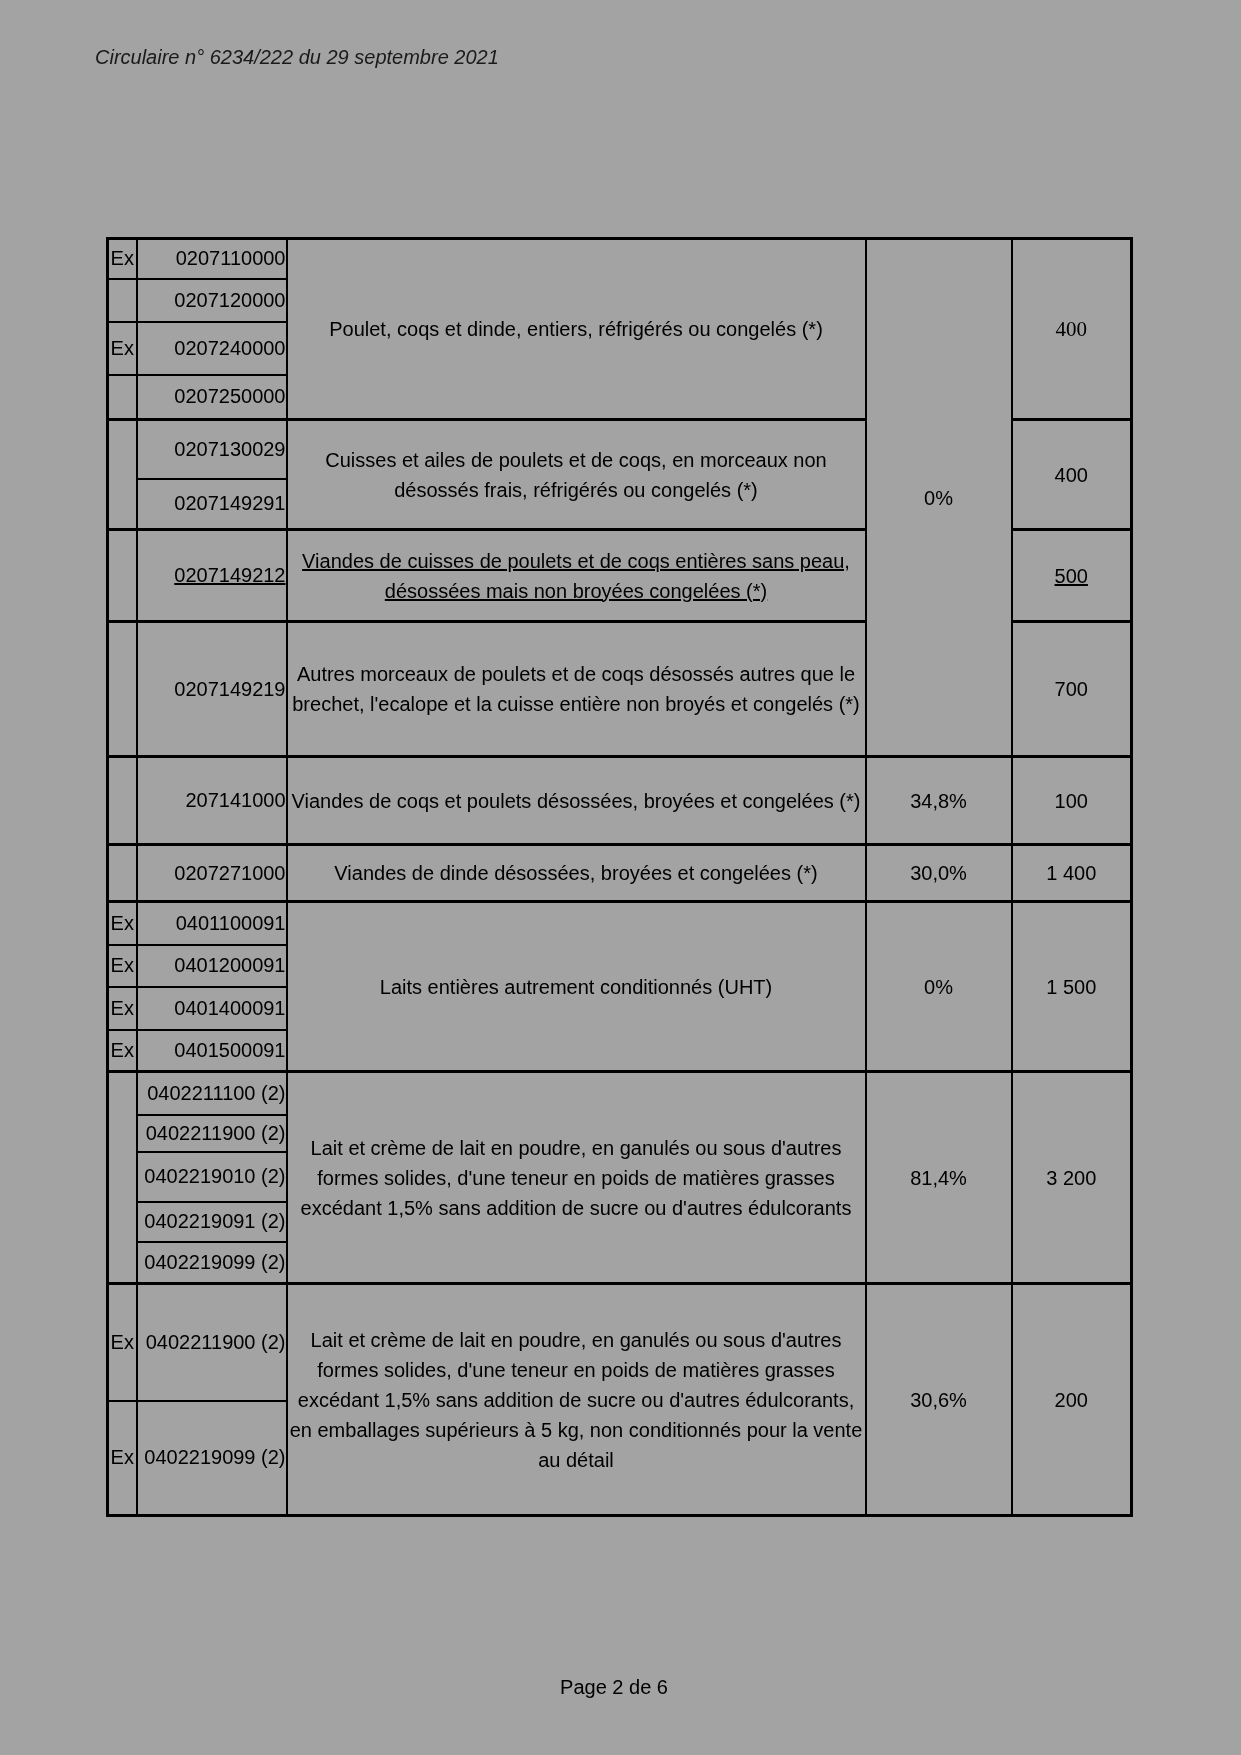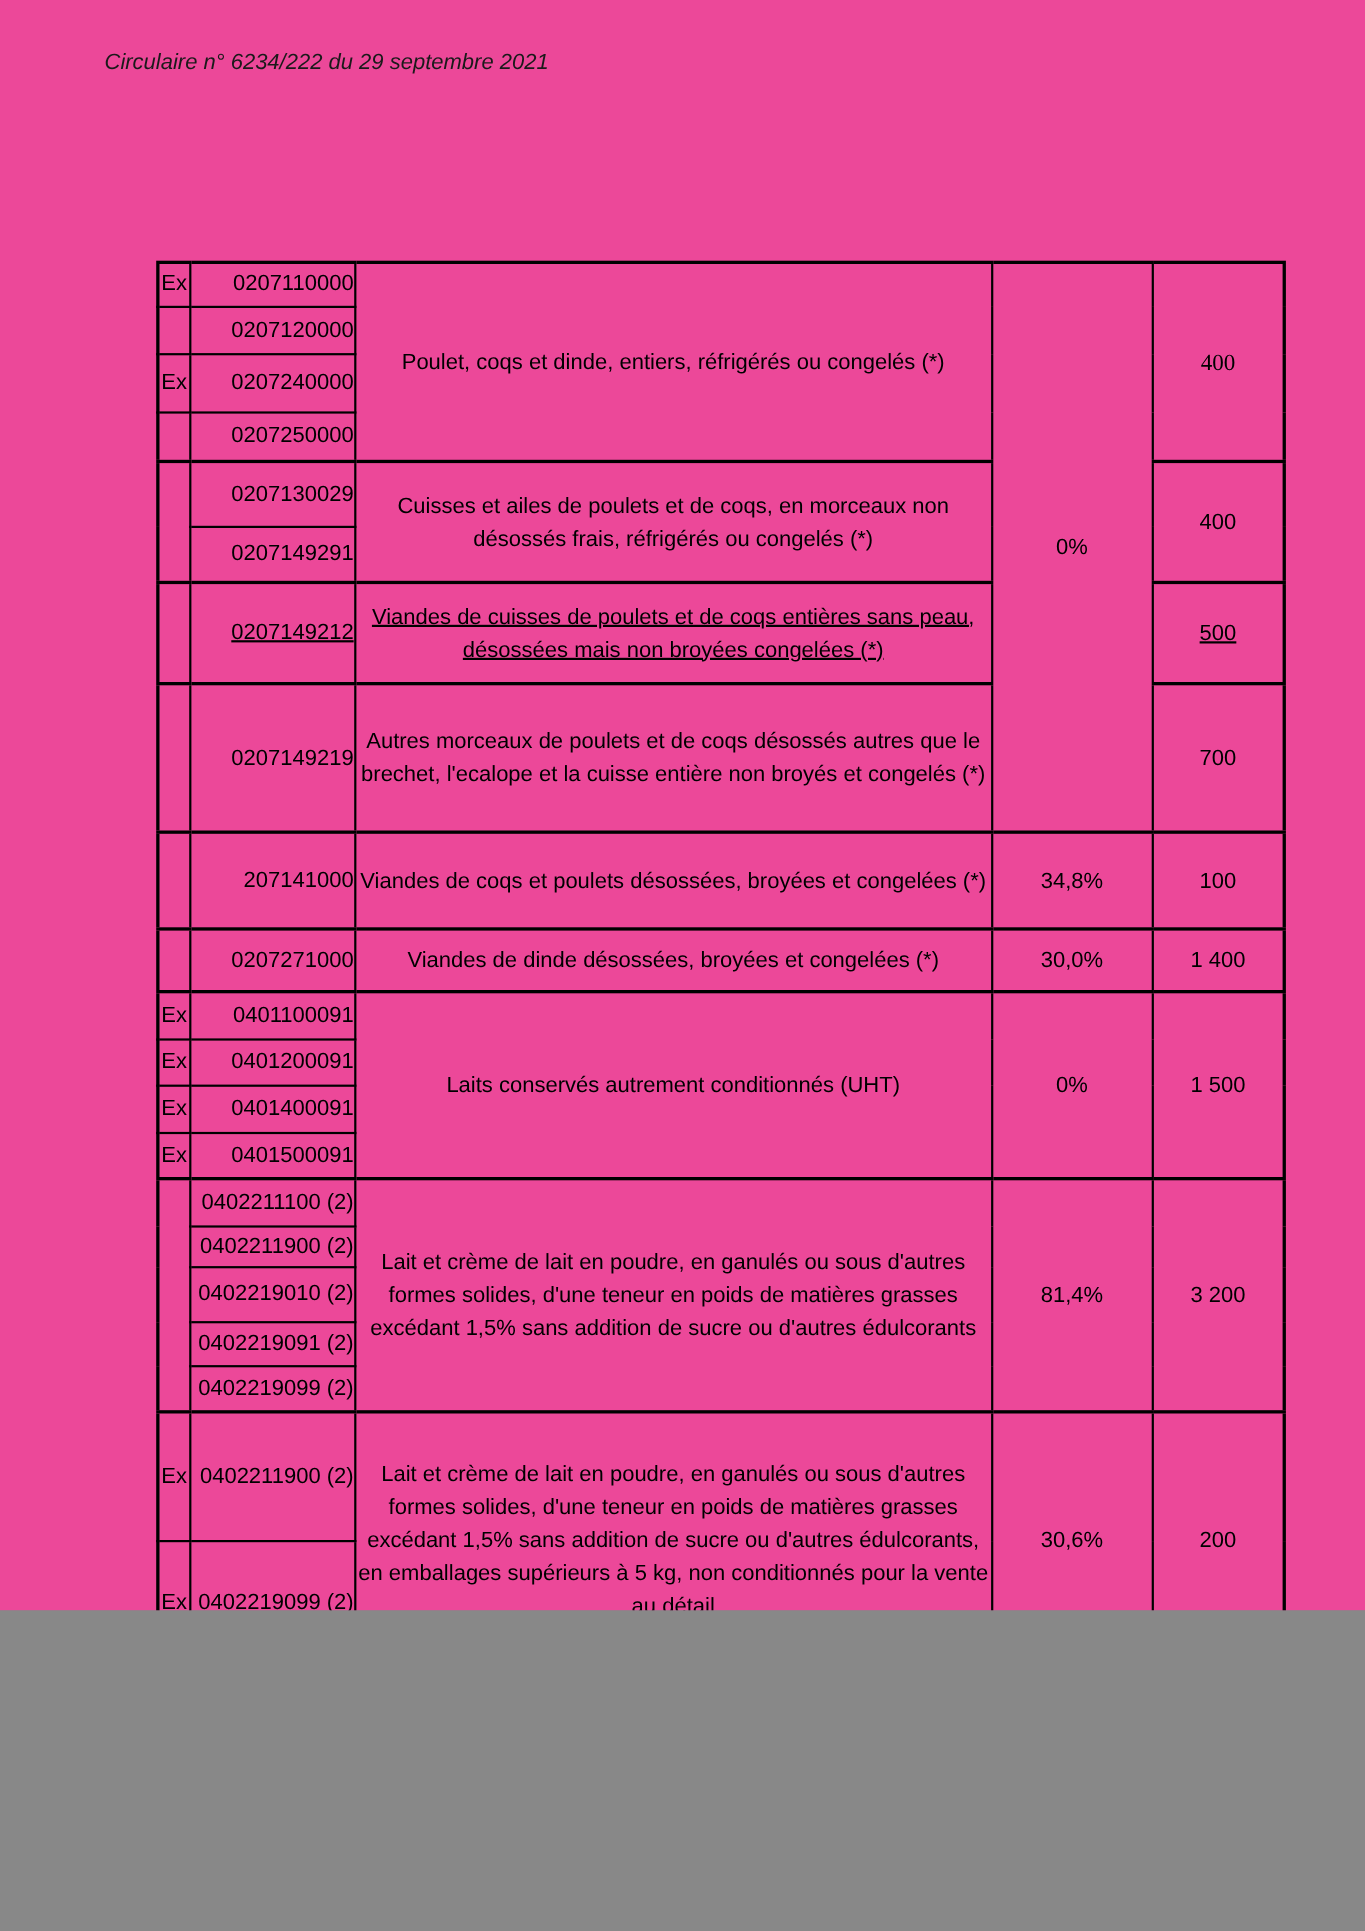--- a/index.html
+++ b/index.html
@@ -1,19 +1,19 @@
 <!DOCTYPE html>
 <html><head>
 <meta charset="utf-8">
 <style>
   html,body{margin:0;padding:0;background:#888;}
   .page{
     position:relative;
-    width:1241px;height:1464px;
-    background:#ec4899;
+    width:1241px;height:1755px;
+    background:#a3a3a3;
     margin:0 auto;
     font-family:"Liberation Sans", sans-serif;
     color:#000;
     overflow:hidden;
   }
   .doc-header{
     position:absolute;
     left:95px;top:46px;
     font-style:italic;
     font-size:20px;
@@ -26,21 +26,20 @@
     font-size:20px;
     color:#000;
   }
   table.tariff{
     position:absolute;
     left:106px;top:237px;
     border-collapse:collapse;
     table-layout:fixed;
     width:1024px;
     font-size:20px;
-    margin-left:36px;
   }
   table.tariff td{
     border:2px solid #000;
     padding:0;
     vertical-align:middle;
     overflow:hidden;
   }
   table.tariff{border:3px solid #000;}
   tr.gt > td{border-top-width:3px;}
   td.ex{
@@ -145,21 +144,21 @@
         <td class="ex"></td>
         <td class="code">0207271000</td>
         <td class="desc">Viandes de dinde désossées, broyées et congelées (*)</td>
         <td class="pct">30,0%</td>
         <td class="qty">1 400</td>
       </tr>
 
       <tr class="h43 gt">
         <td class="ex">Ex</td>
         <td class="code">0401100091</td>
-        <td class="desc" rowspan="4">Laits conservés autrement conditionnés (UHT)</td>
+        <td class="desc" rowspan="4">Laits entières autrement conditionnés (UHT)</td>
         <td class="pct" rowspan="4">0%</td>
         <td class="qty" rowspan="4">1 500</td>
       </tr>
       <tr class="h42">
         <td class="ex">Ex</td>
         <td class="code">0401200091</td>
       </tr>
       <tr class="h43">
         <td class="ex">Ex</td>
         <td class="code">0401400091</td>

